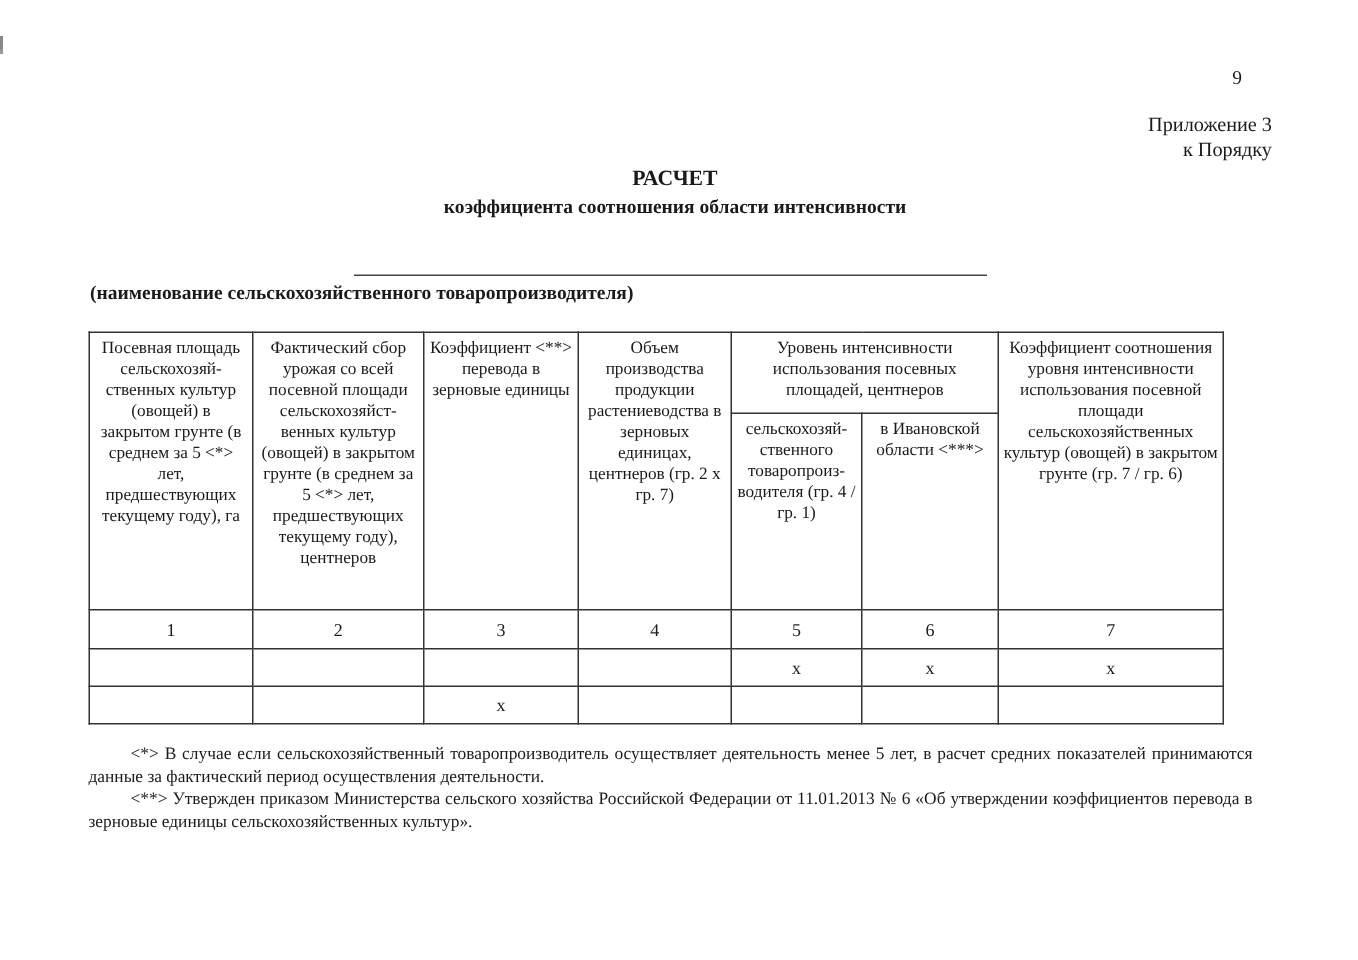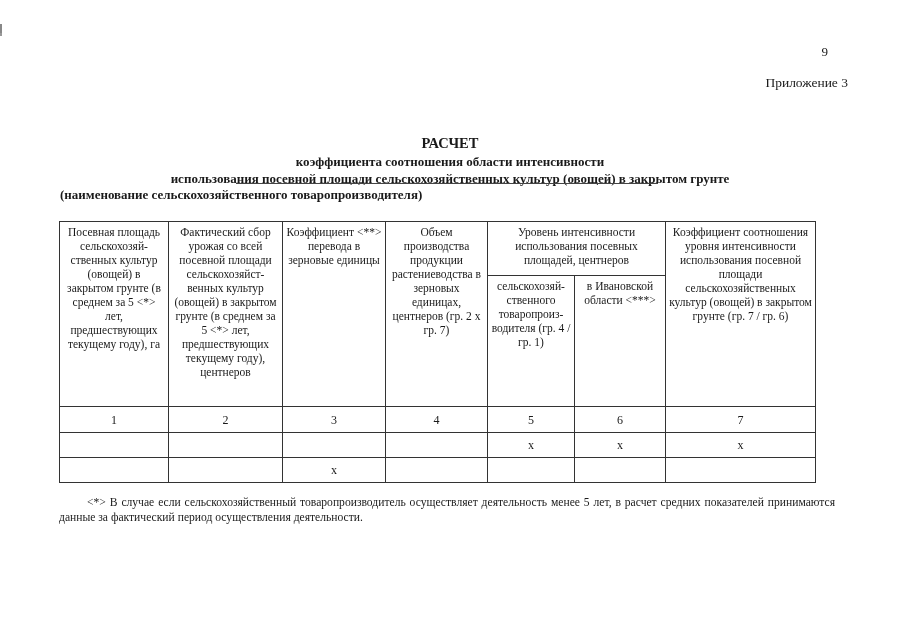--- a/index.html
+++ b/index.html
@@ -18,21 +18,21 @@
   }
   .page-number {
     position: absolute; left: 700px; width: 128px; top: 44px;
     text-align: right; font-size: 13px;
   }
   .appendix {
     position: absolute; left: 620px; width: 228px; top: 74px;
     text-align: right; font-size: 13.5px; line-height: 17px;
   }
   .title-block {
-    position: absolute; left: 60px; width: 780px; top: 134px;
+    position: absolute; left: 60px; width: 780px; top: 110px;
     text-align: center; font-weight: bold;
   }
   .title-main { font-size: 14.5px; line-height: 19px; }
   .title-sub { font-size: 13px; line-height: 17px; }
   .name-line {
     position: absolute; left: 236px; width: 422px; top: 183px;
     border-top: 1px solid #444;
   }
   .name-caption {
     position: absolute; left: 60px; width: 780px; top: 187px;
@@ -61,26 +61,26 @@
 </head>
 <body>
 
 <div class="edge-mark"></div>
 <div class="edge-mark2"></div>
 
 <div class="page-number">9</div>
 
 <div class="appendix">
   <div>Приложение 3</div>
+  <div>к Порядку</div>
 </div>
 
 <div class="title-block">
   <div class="title-main">РАСЧЕТ</div>
   <div class="title-sub">коэффициента соотношения области интенсивности</div>
-  <div class="title-sub">использования посевной площади сельскохозяйственных культур (овощей) в закрытом грунте</div>
 </div>
 
 <div class="name-line"></div>
 <div class="name-caption">(наименование сельскохозяйственного товаропроизводителя)</div>
 
 <table class="calc">
   <colgroup>
     <col style="width:109px">
     <col style="width:114px">
     <col style="width:103px">
@@ -127,13 +127,14 @@
     <td></td>
     <td></td>
     <td></td>
     <td></td>
   </tr>
 </tbody>
   </table>
 
 <div class="footnotes">
   <p>&lt;*&gt; В случае если сельскохозяйственный товаропроизводитель осуществляет деятельность менее 5 лет, в расчет средних показателей принимаются данные за фактический период осуществления деятельности.</p>
+  <p>&lt;**&gt; Утвержден приказом Министерства сельского хозяйства Российской Федерации от 11.01.2013 № 6 «Об утверждении коэффициентов перевода в зерновые единицы сельскохозяйственных культур».</p>
 </div>
 
 </body></html>

